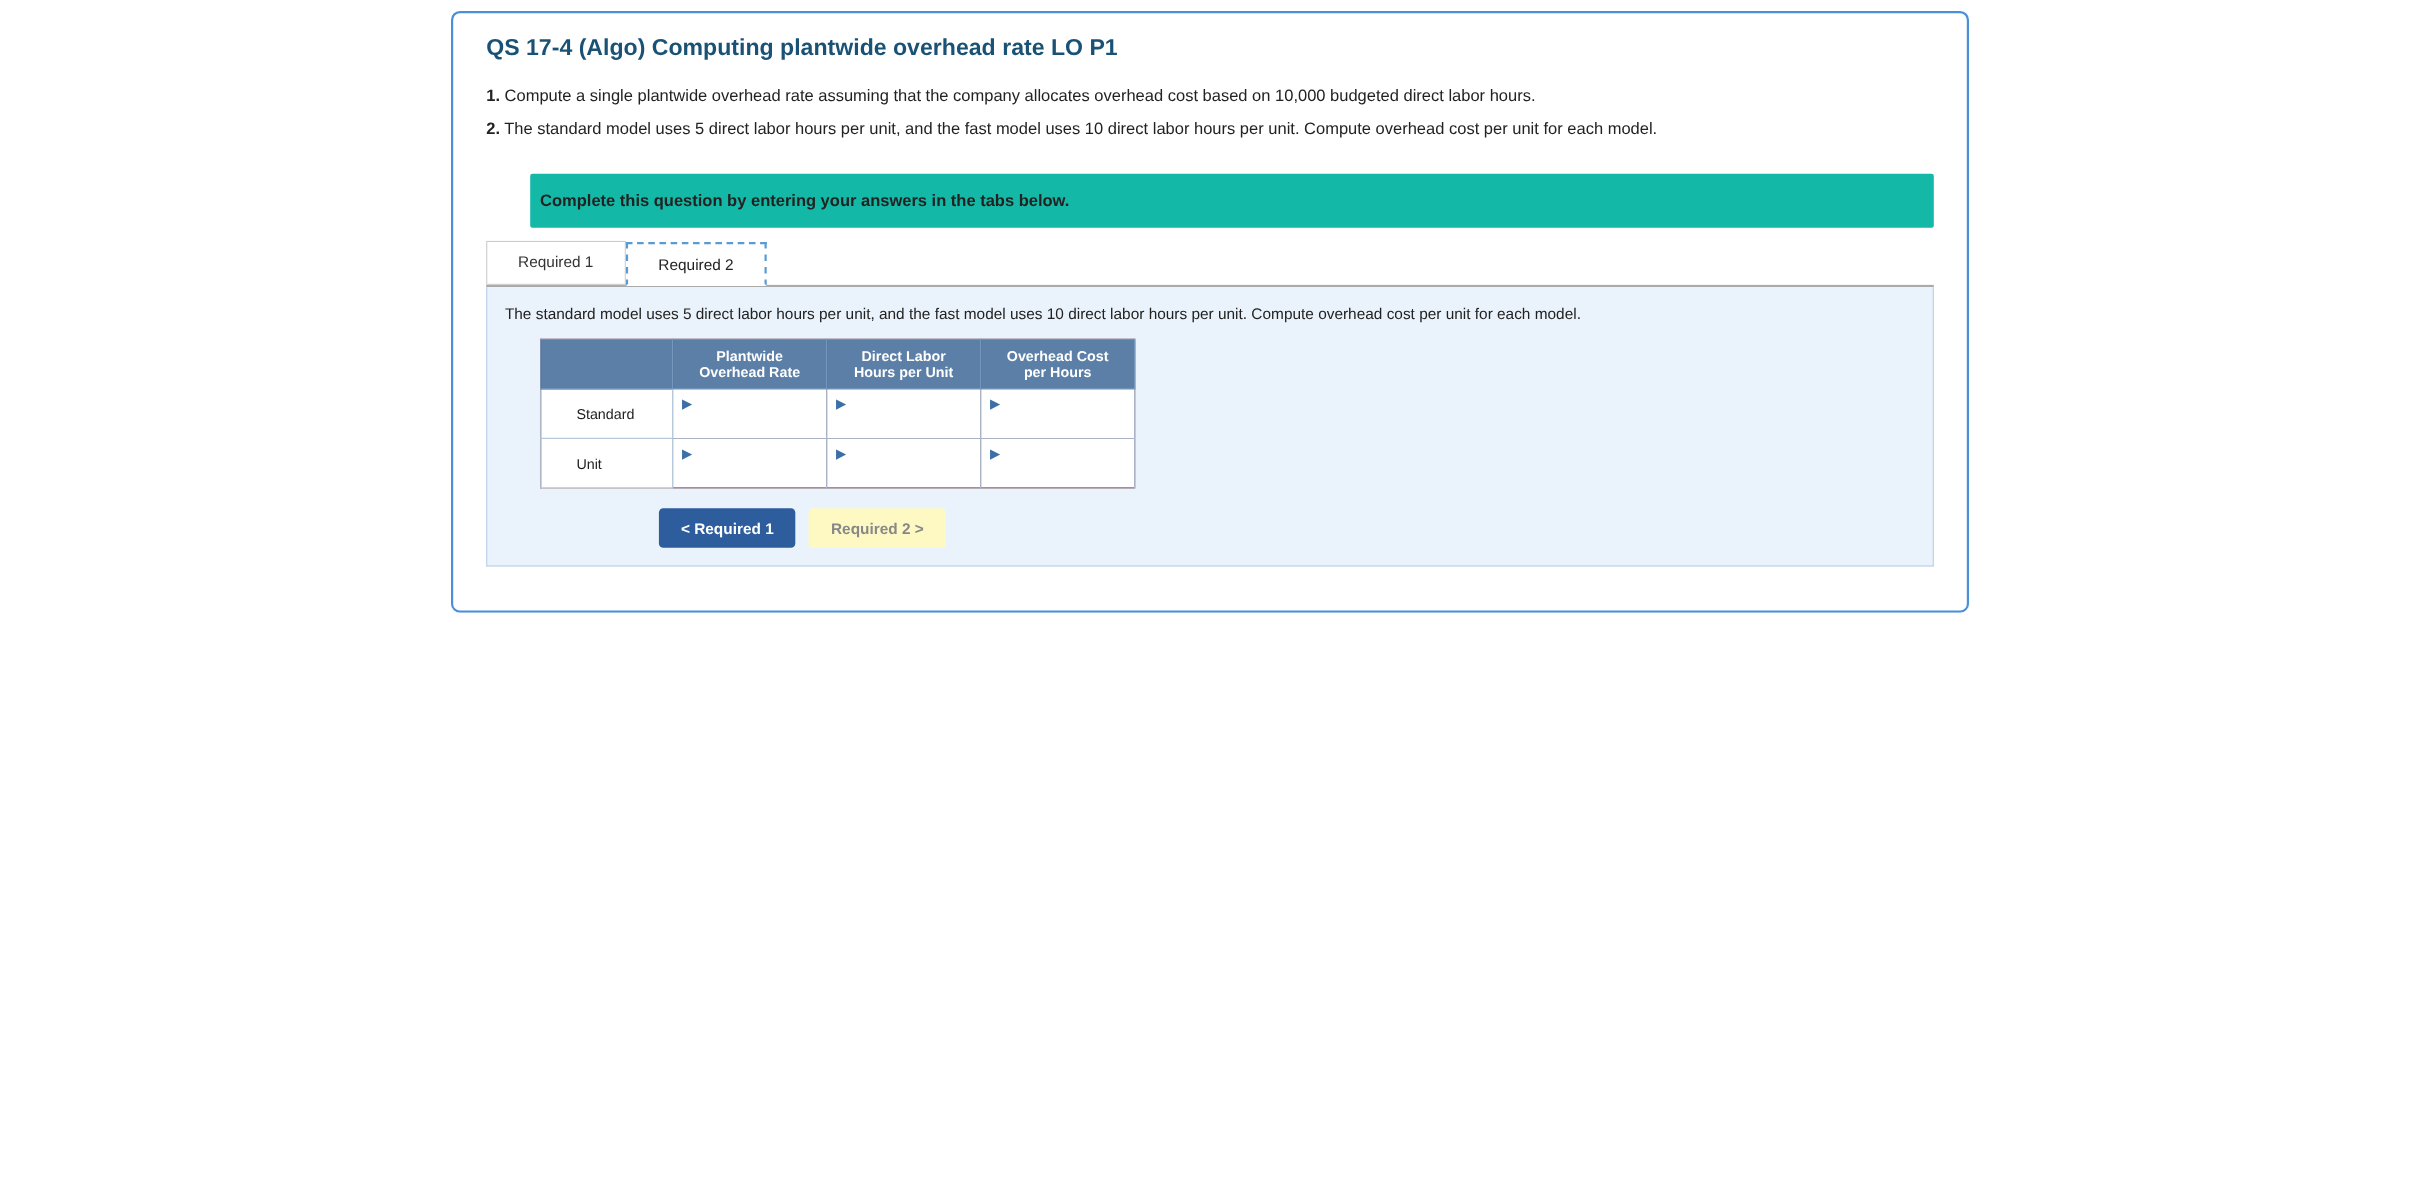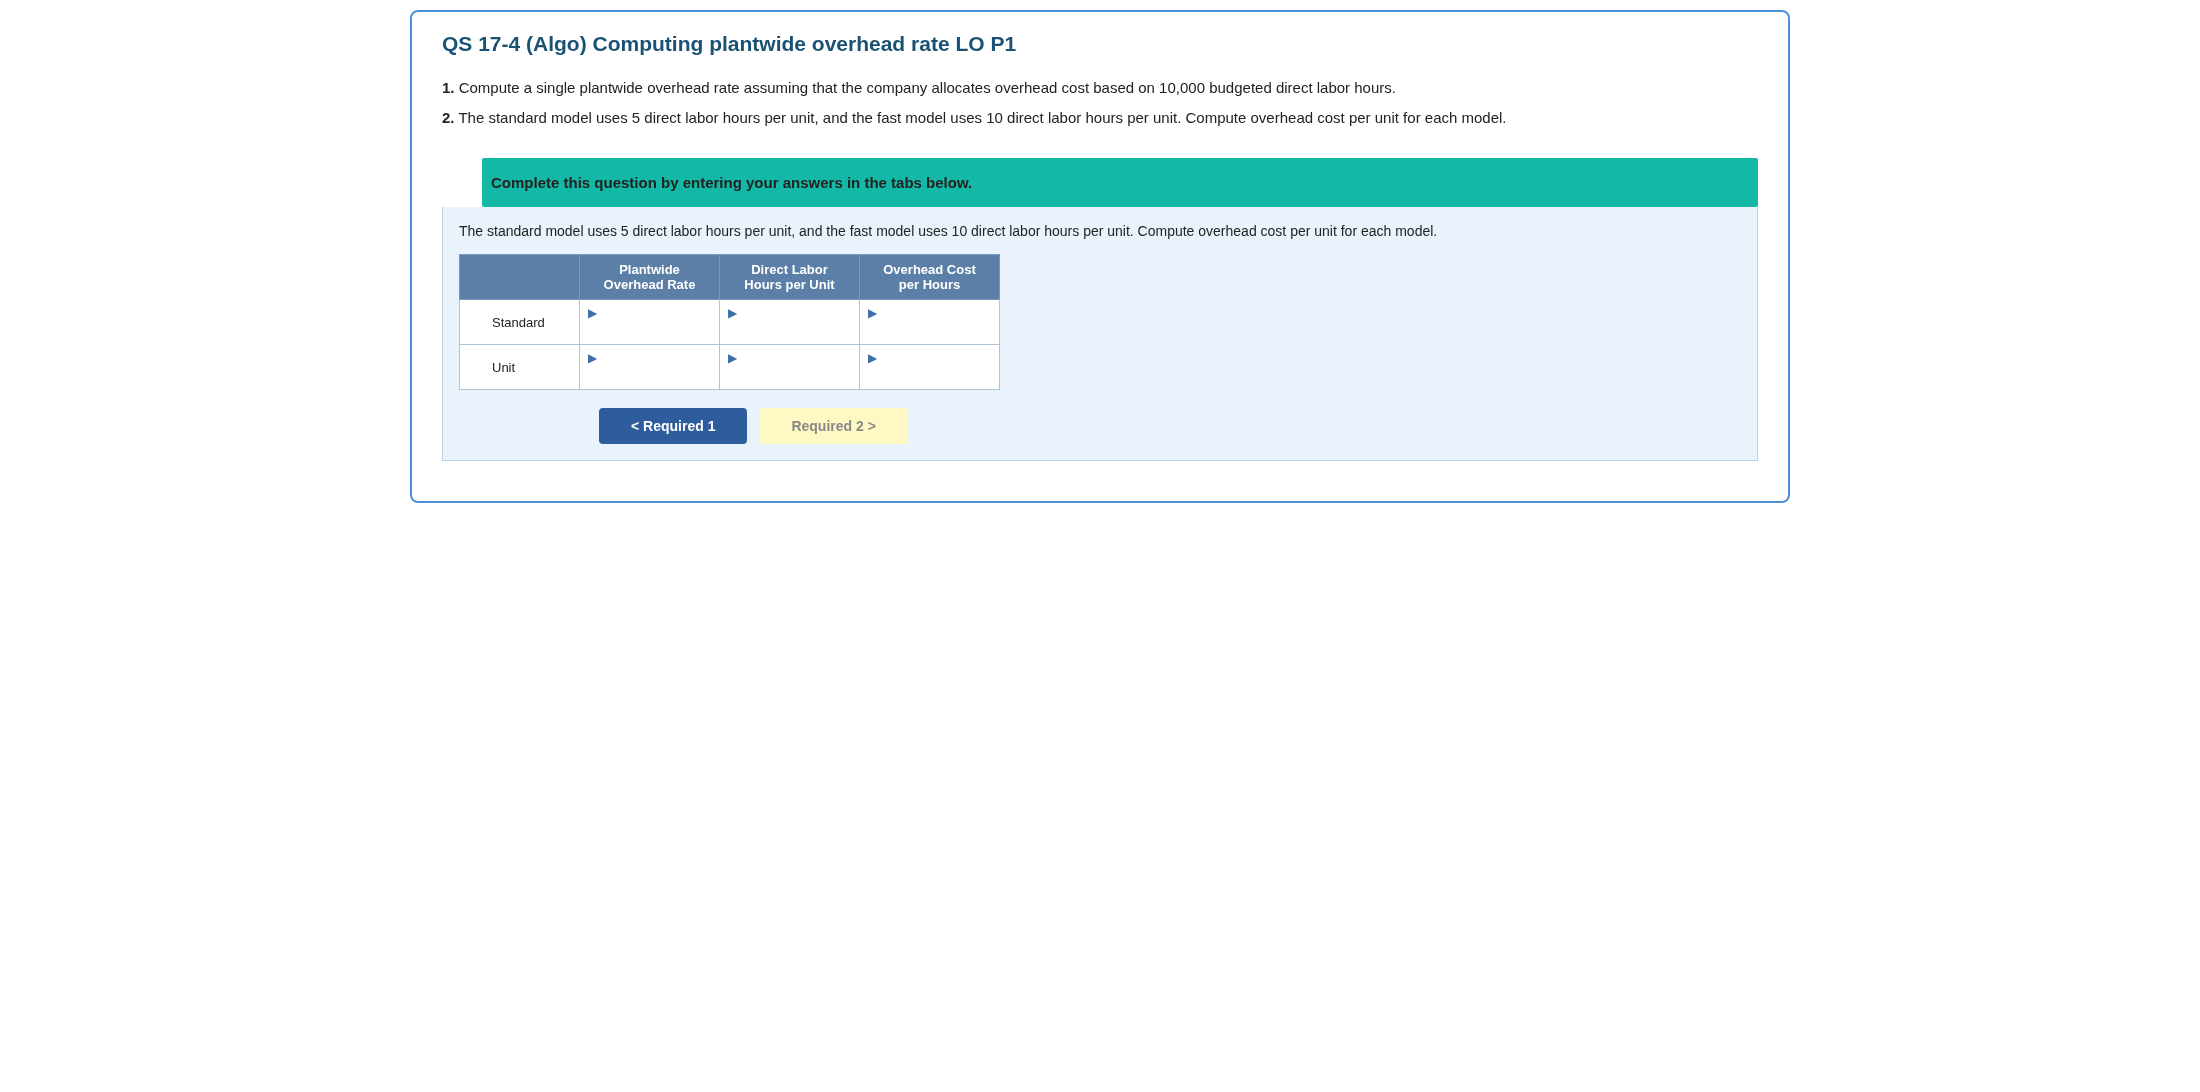--- a/index.html
+++ b/index.html
@@ -86,20 +86,21 @@
       font-size: 14px;
       color: #222;
       margin-bottom: 12px;
       line-height: 1.5;
     }
     .data-table {
       border-collapse: collapse;
       width: 489px;
       margin-bottom: 18px;
       background: #7f1d1d;
+      margin-left: 32px;
     }
     .data-table th {
       background: #5b7fa6;
       color: #fff;
       font-size: 13px;
       font-weight: bold;
       text-align: center;
       border: 1px solid #7a9abf;
       padding: 7px 12px;
       vertical-align: middle;
@@ -142,21 +143,21 @@
     }
     .nav-buttons {
       display: flex;
       flex-direction: row;
       gap: 12px;
       margin-top: 16px;
       margin-bottom: 10px;
       margin-left: 140px;
     }
     .nav-btn {
-      padding: 10px 32px;
+      padding: 10px 20px;
       font-size: 14px;
       font-weight: bold;
       border: none;
       border-radius: 4px;
       cursor: pointer;
     }
     .nav-btn.prev {
       background: #2e5d9e;
       color: #fff;
     }
@@ -181,20 +182,28 @@
       <strong>2.</strong>
       <span>The standard model uses 5 direct labor hours per unit, and the fast model uses 10 direct labor hours per unit. Compute overhead cost per unit for each model.</span>
     </p>
   </div>
 
   <div class="instructions-box">
     <span>Complete this question by entering your answers in the tabs below.</span>
   </div>
 
   <div class="tabs-wrapper">
+    <div class="tabs-row">
+      <div class="tab">
+        <span>Required 1</span>
+      </div>
+      <div class="tab active">
+        <span>Required 2</span>
+      </div>
+    </div>
 
     <div class="tab-content">
       <div class="tab-description">The standard model uses 5 direct labor hours per unit, and the fast model uses 10 direct labor hours per unit. Compute overhead cost per unit for each model.</div>
 
       <table class="data-table">
         <thead>
           <tr>
             <th></th>
             <th>
               <span>Plantwide Overhead Rate</span>

